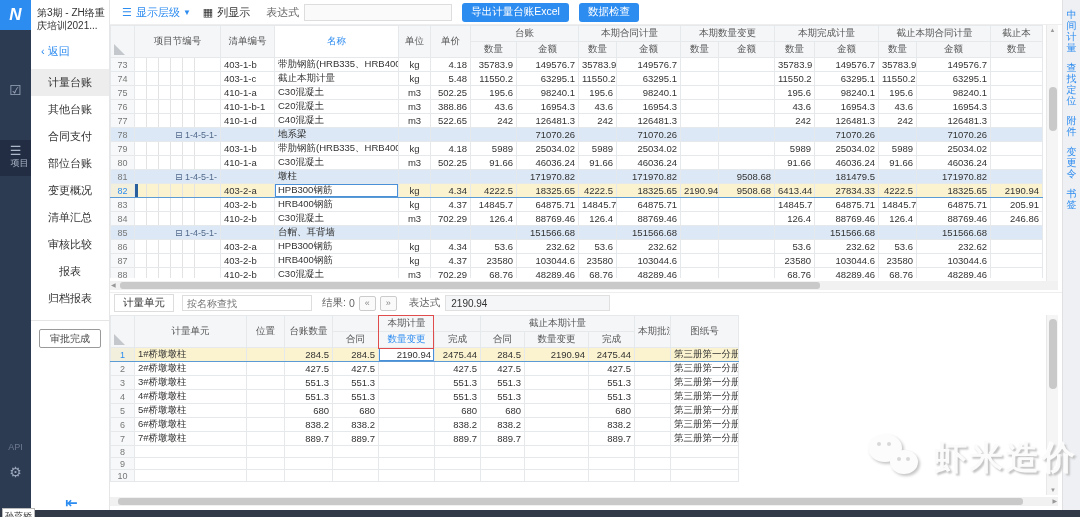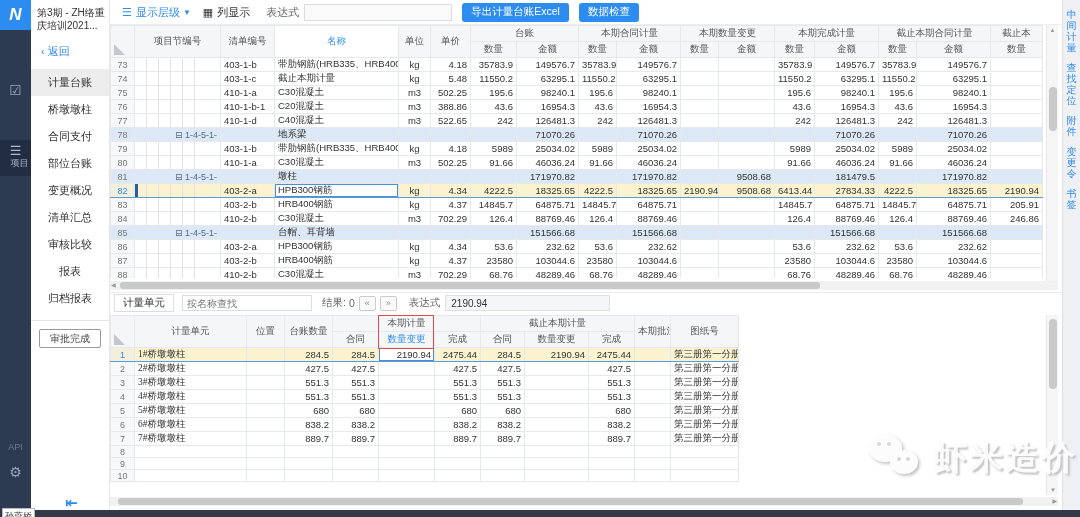--- a/index.html
+++ b/index.html
@@ -99,21 +99,21 @@
   #result-count { margin-left:3px; color:#666; }
   .pager-btn { margin-left:4px; width:17px; height:15px; line-height:13px; border:1px solid #ccc;
     border-radius:2px; background:#fafafa; color:#888; font-size:9px; text-align:center; }
   #unit-expr-lbl { margin-left:12px; color:#666; }
   #unit-expr { margin-left:5px; width:165px; height:16px; background:#f5f6f8; border:1px solid #e0e0e0;
     font-size:10px; line-height:15px; padding:0 5px; color:#333; }
 
   
   #bottom-wrap { position:absolute; left:0; top:315px; width:936px; height:182px; overflow:hidden; }
   #unit-table { width:628px; }
-  #unit-table td:nth-child(2) { text-align:left;font-family:Liberation Serif, serif; }
+  #unit-table td:nth-child(2) { text-align:left; }
   #unit-table td:nth-child(n+3):not(:nth-child(12)) { text-align:right; }
   #unit-table td:nth-child(12) { text-align:left; }
   #unit-table .hdr-blue { color:#2d8cf0; }
   #red-annot { position:absolute; left:268px; top:0; width:56px; height:34px;
     border:1px solid #e04b4b; pointer-events:none; }
 
   
   #right-panel { position:absolute; left:1062px; top:0; width:18px; height:510px; background:#eef0f4;
     border-left:1px solid #e0e0e0; }
   .rp-item { width:12px; margin:9px auto 0 auto; font-size:10px; line-height:11px; color:#2d8cf0;
@@ -144,21 +144,21 @@
   <div id="rail-api">API</div>
   <div id="rail-gear" class="rail-icon">⚙</div>
 </div>
 <div id="user-box">孙蕊娇</div>
 
 <div id="sidebar">
   <div id="proj-title">第3期 - ZH络重庆培训2021...</div>
   <div id="back-link">‹ <span>返回</span></div>
   <div id="menu">
     <div class="menu-item active">计量台账</div>
-    <div class="menu-item">桥墩墩柱</div>
+    <div class="menu-item">其他台账</div>
     <div class="menu-item">合同支付</div>
     <div class="menu-item">部位台账</div>
     <div class="menu-item">变更概况</div>
     <div class="menu-item">清单汇总</div>
     <div class="menu-item">审核比较</div>
     <div class="menu-item">报表</div>
     <div class="menu-item">归档报表</div>
   </div>
   <div id="menu-divider"></div>
   <button id="approve-btn">审批完成</button>

